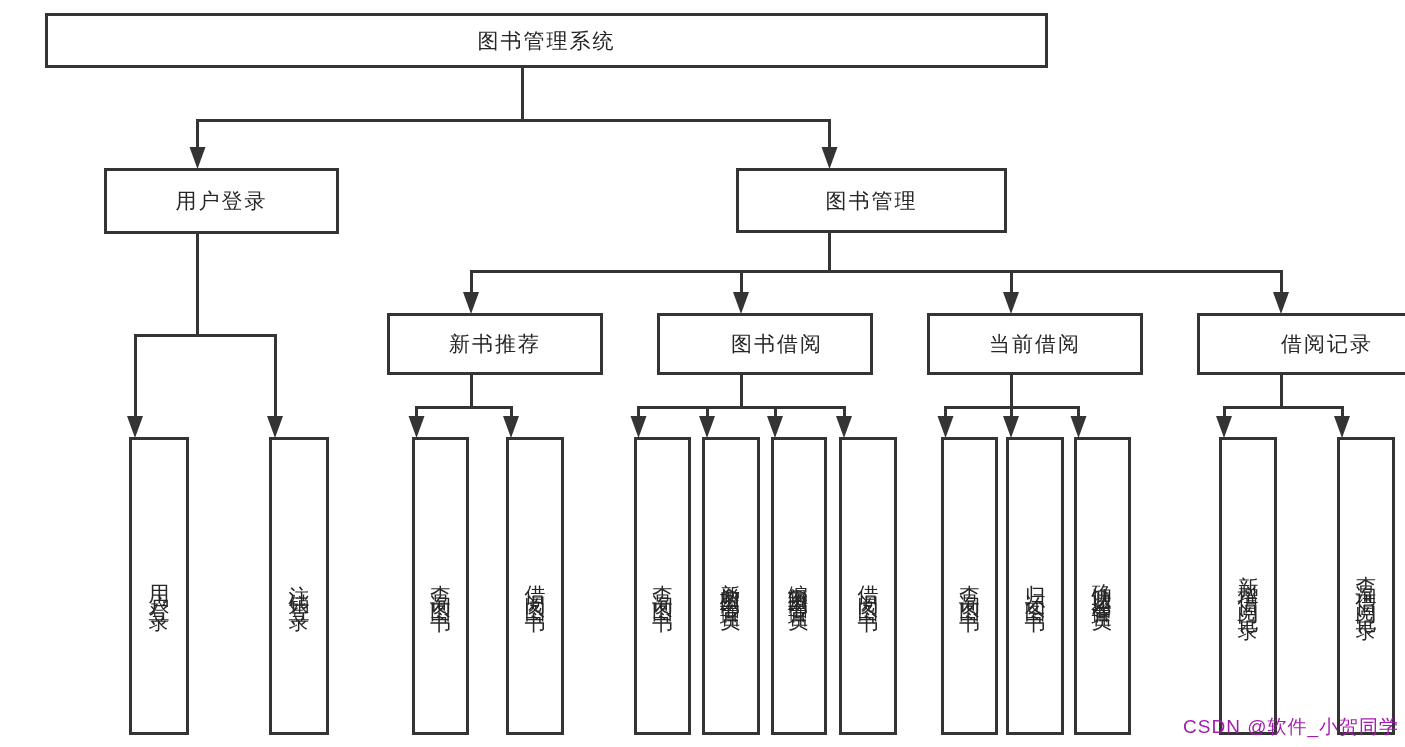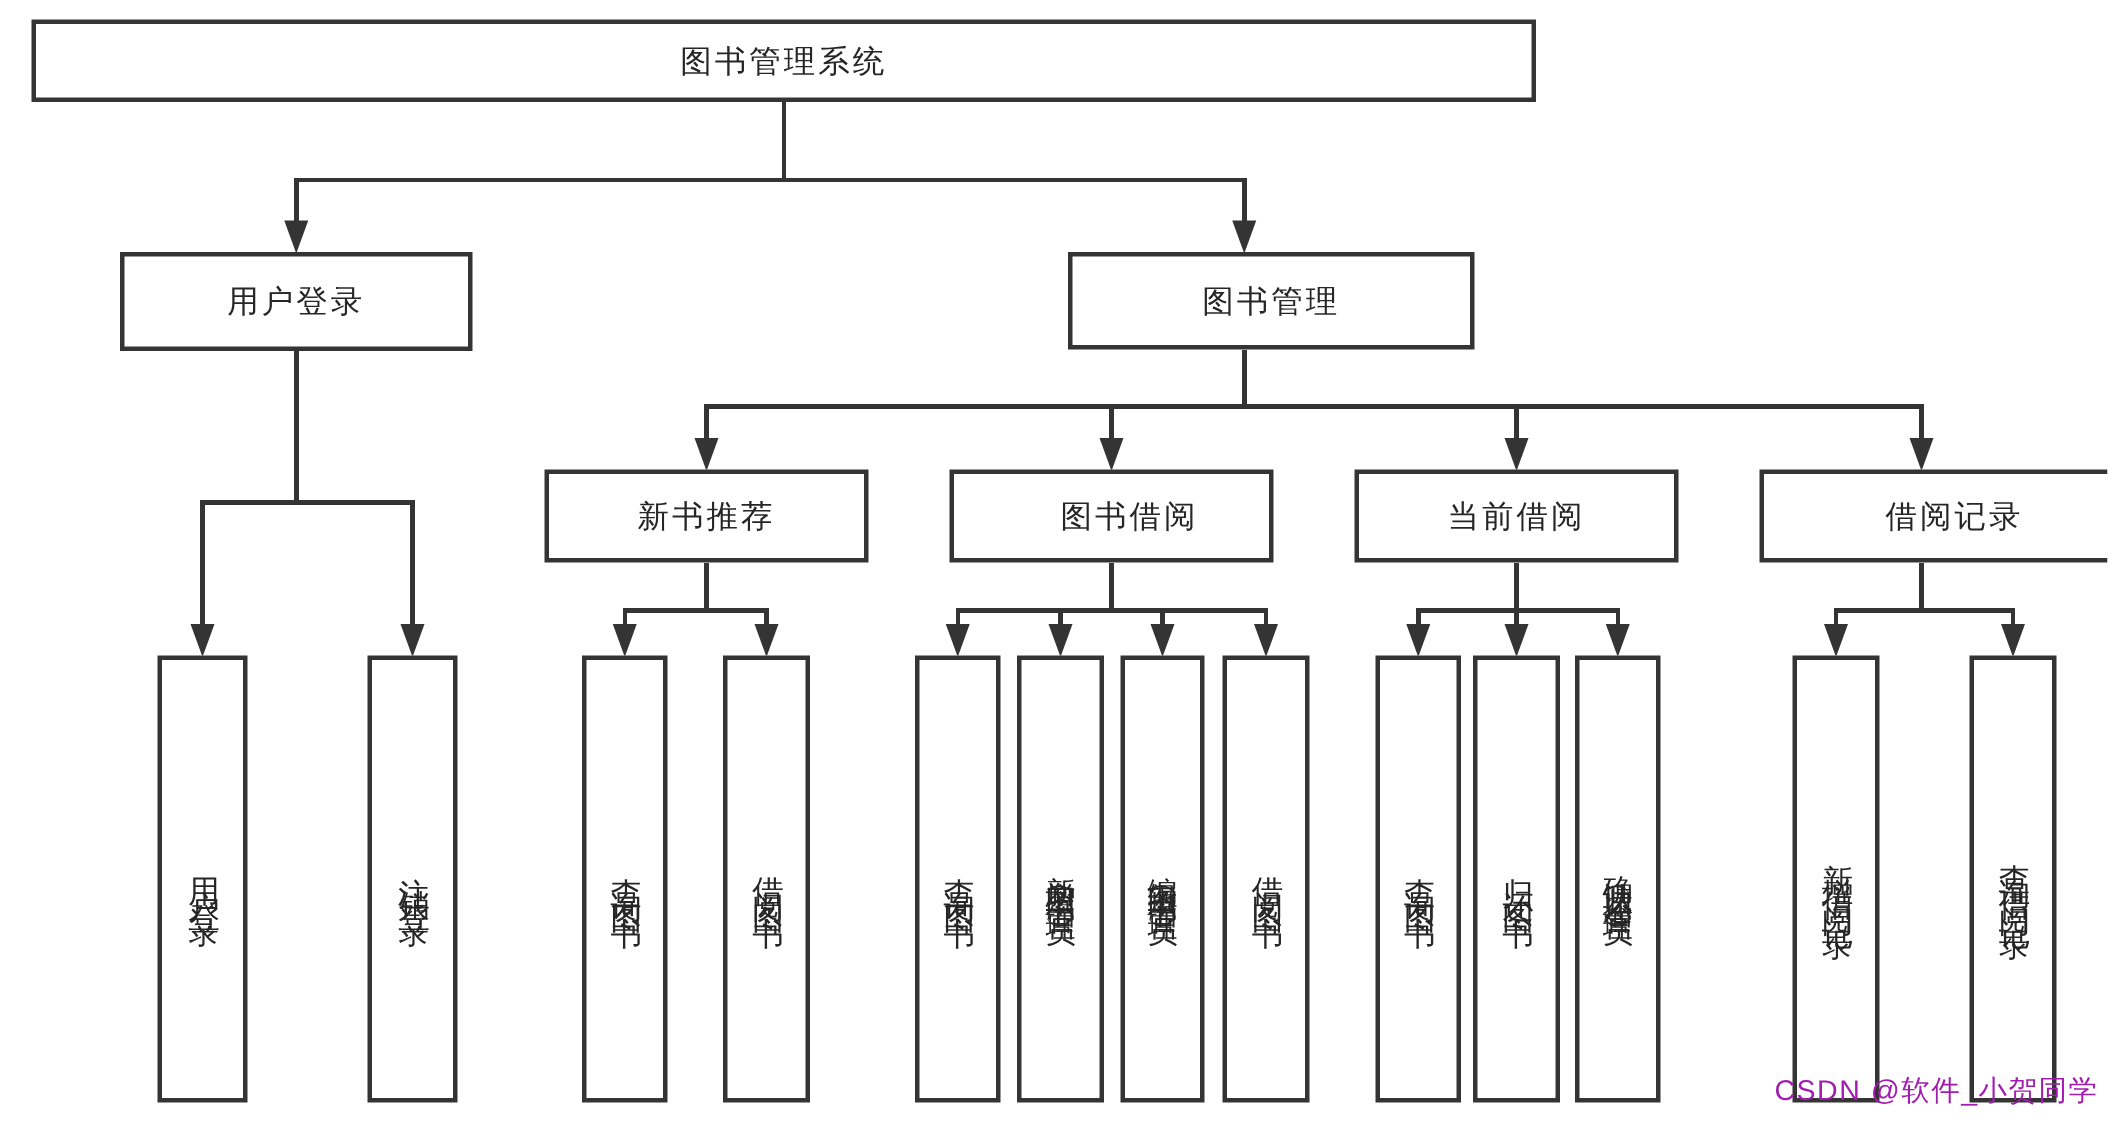--- a/index.html
+++ b/index.html
@@ -18,20 +18,21 @@
   }
   .node {
     position: absolute;
     box-sizing: border-box;
     border: 3px solid #343434;
     background: #ffffff;
     display: flex;
     align-items: center;
     justify-content: center;
     color: #262626;
+    margin-left: 24px;
   }
   .node > span {
     font-size: 21px;
     letter-spacing: 2px;
     white-space: nowrap;
   }
   .node.v > span {
     writing-mode: vertical-rl;
     text-orientation: mixed;
     letter-spacing: 9px;

